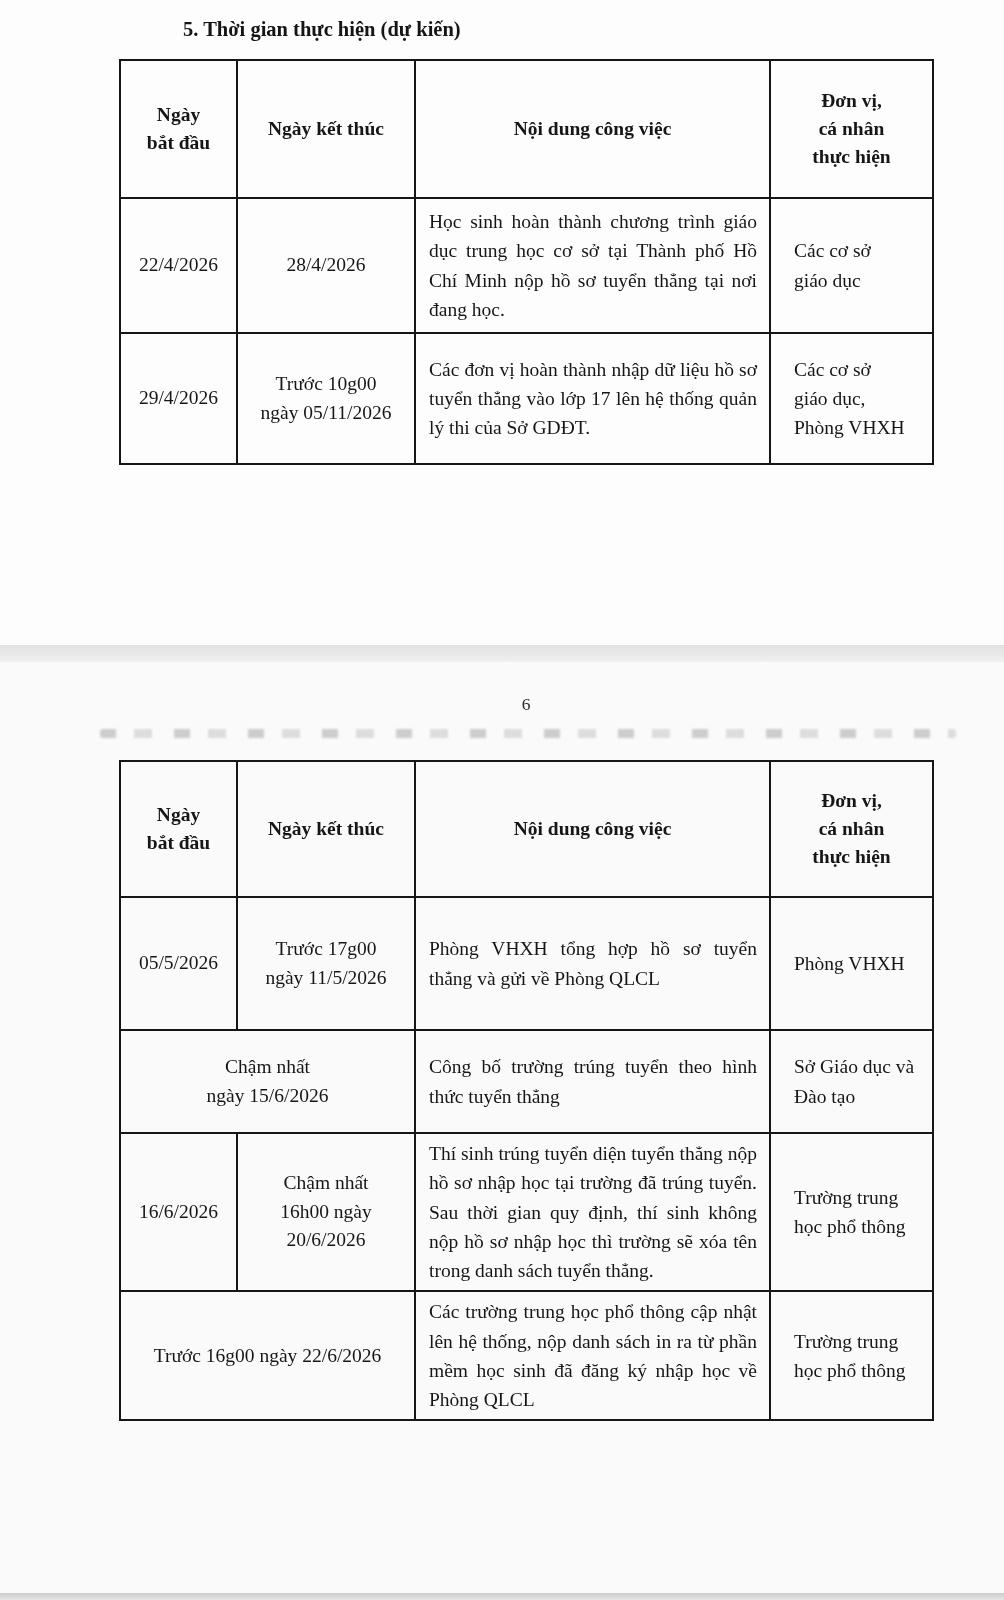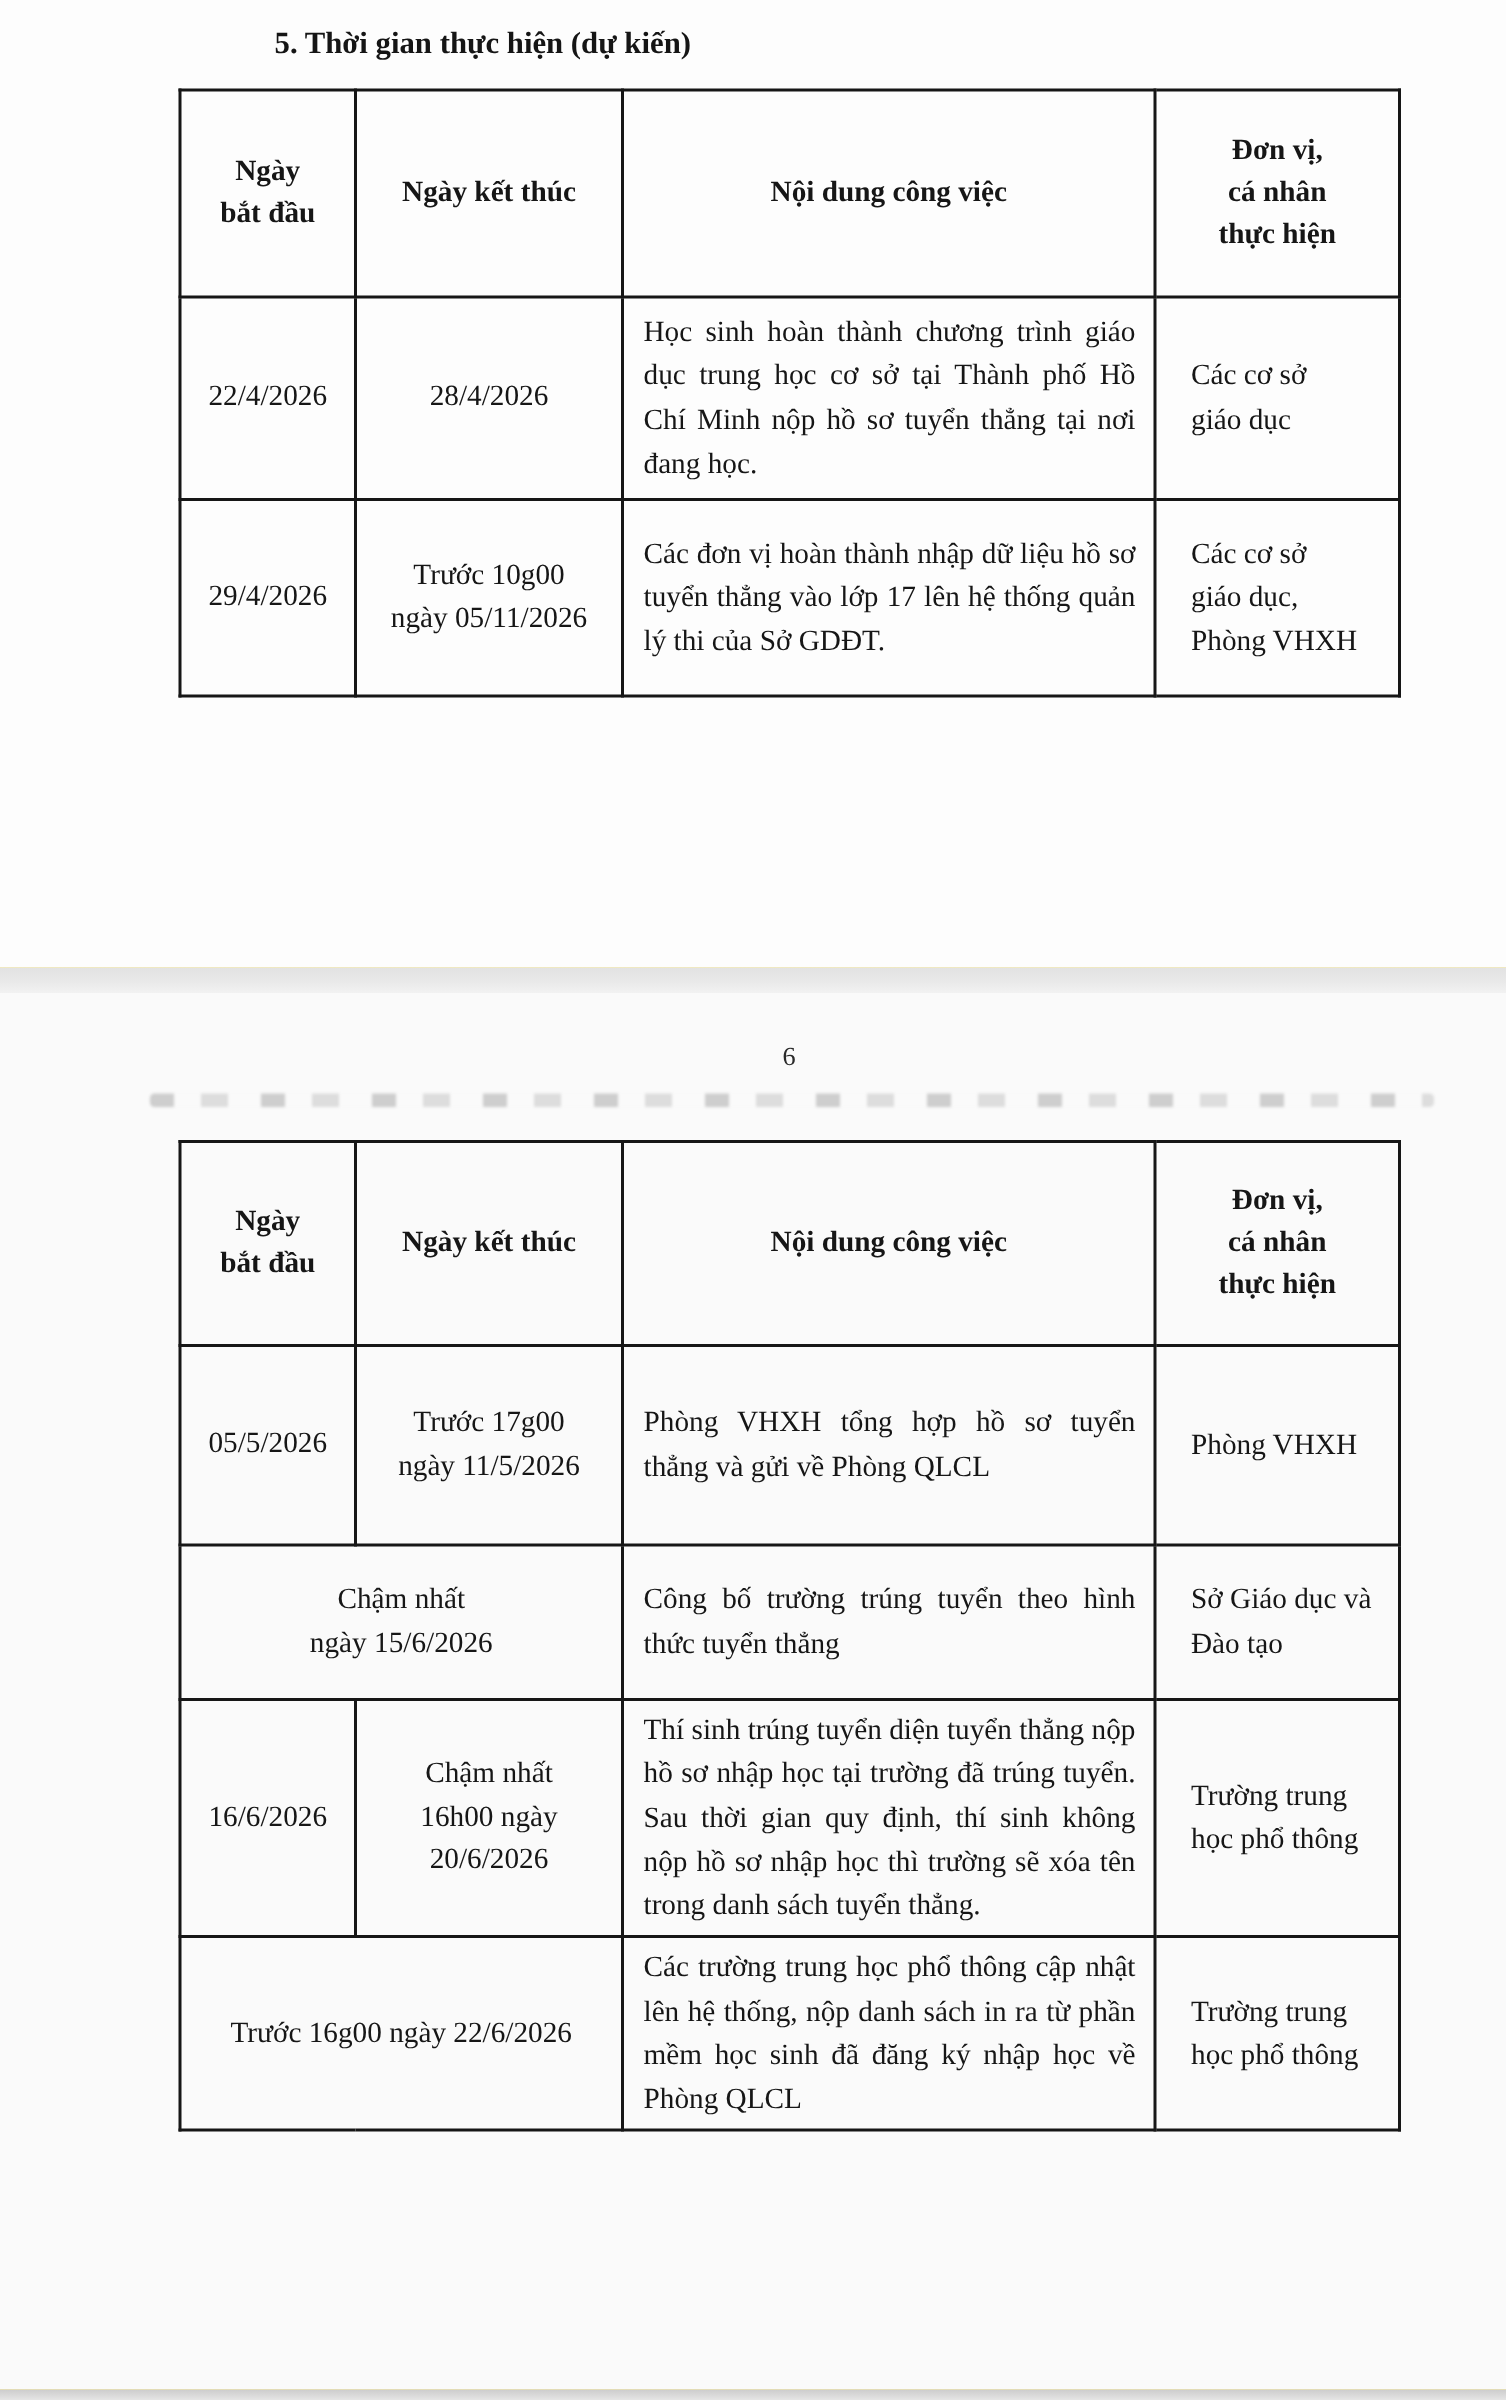--- a/index.html
+++ b/index.html
@@ -5,21 +5,21 @@
   html, body { margin: 0; padding: 0; }
   body {
     width: 1004px; height: 1600px;
     font-family: "Liberation Serif", "DejaVu Serif", serif;
     background: #ffffff;
     overflow: hidden;
   }
   .canvas {
     position: relative;
     width: 1004px; height: 1600px;
-    background: #fde047;
+    background: #fef9c3;
   }
   .page {
     position: absolute;
     left: 0; width: 1004px;
   }
   .page1 { top: 0; height: 645px; background: #fdfdfd; }
   .page-gap {
     position: absolute;
     left: 0; top: 645px; width: 1004px; height: 17px;
     background: linear-gradient(to bottom, #e2e2e2 0%, #e9e9e9 55%, #f2f2f2 100%);

